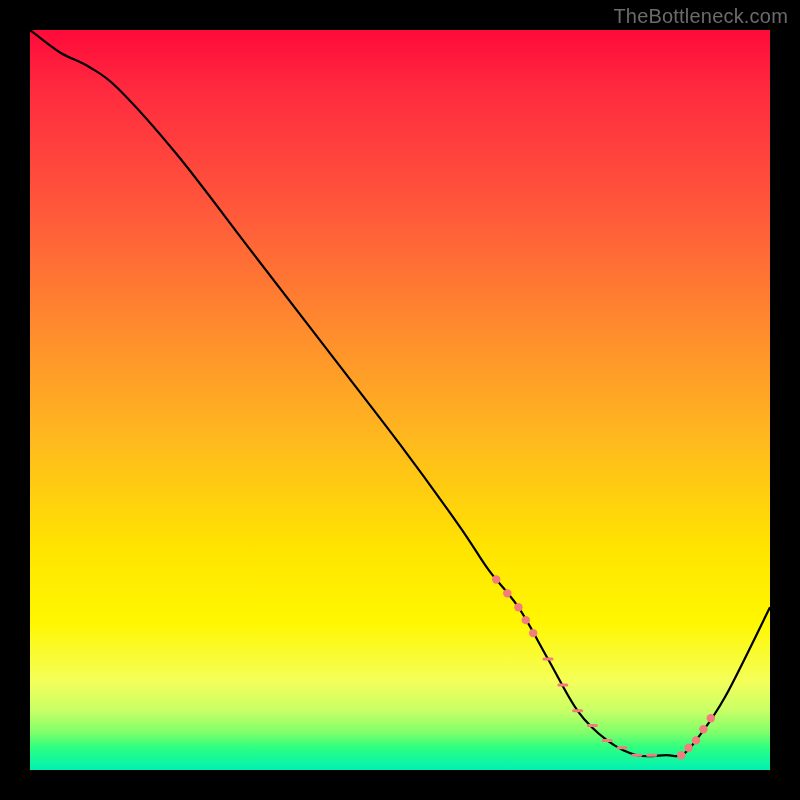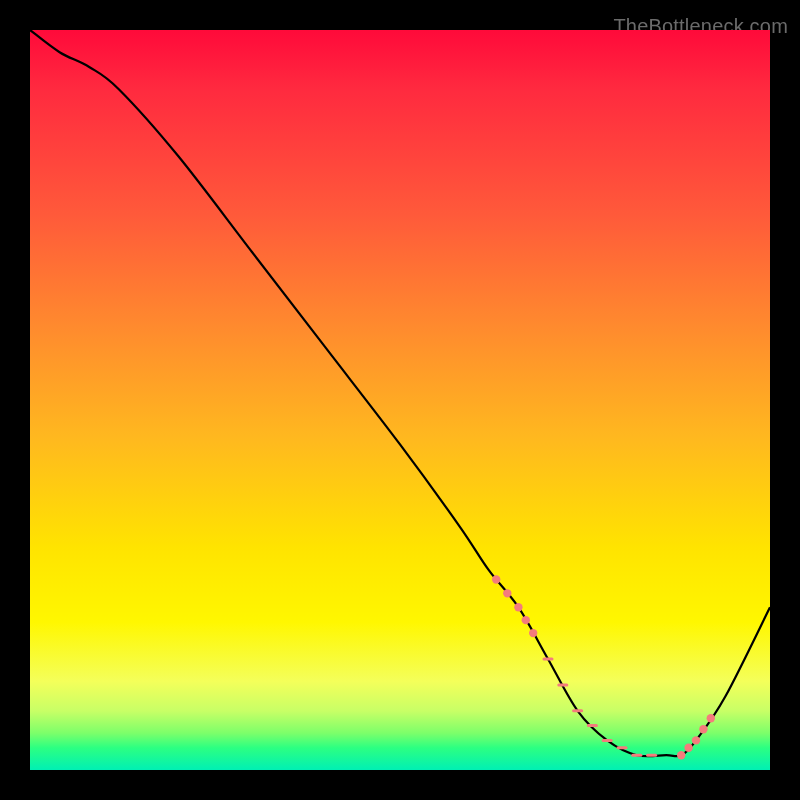--- a/index.html
+++ b/index.html
@@ -35,21 +35,21 @@
       #fff700 80%,
       #f4ff5a 88%,
       #c8ff66 92%,
       #7dff6a 95%,
       #2cff82 97%,
       #00f0b4 100%
     );
   }
   .attribution {
     position: absolute;
-    top: 15px;
+    top: 5px;
     right: 12px;
     color: #6b6b6b;
     font-size: 20px;
     letter-spacing: 0.2px;
     font-weight: 400;
   }
   svg.curve {
     position: absolute;
     left: 0;
     top: 0;

